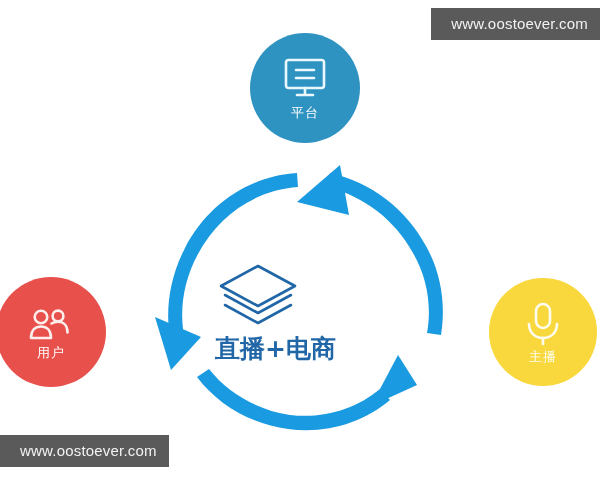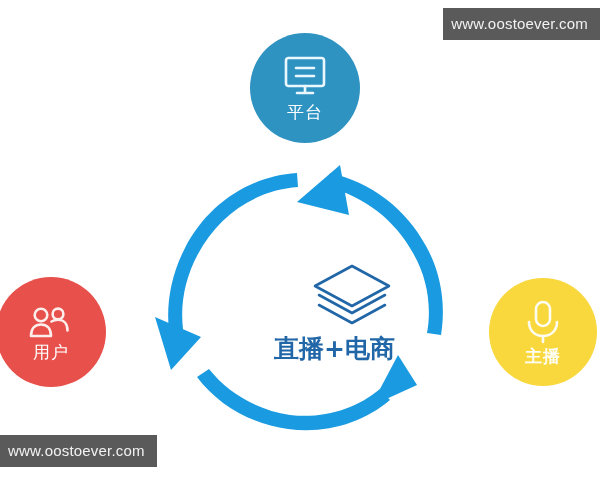--- a/index.html
+++ b/index.html
@@ -18,21 +18,21 @@
 
   
   .watermark {
     position: absolute;
     background: #5a5a5a;
     color: #f2f2f2;
     font-family: "Liberation Sans", "DejaVu Sans", sans-serif;
     font-size: 15px;
     letter-spacing: 0.2px;
     line-height: 1;
-    padding: 8px 12px 9px 8px;
+    padding: 8px 12px 9px 20px;
     white-space: nowrap;
   }
   #wm-top { right: 0px; top: 8px; }
   #wm-bottom { left: 0px; bottom: 13px; }
 
   
   .node {
     position: absolute;
     border-radius: 50%;
     display: flex;
@@ -40,21 +40,21 @@
     align-items: center;
     justify-content: center;
   }
   .node .glyph {
     display: block;
     line-height: 0;
   }
   .node .node-label {
     margin-top: 5px;
     color: #ffffff;
-    font-size: 17px;
+    font-size: 13px;
     line-height: 1;
     letter-spacing: 1px;
     font-family: "DejaVu Sans", "Liberation Sans", sans-serif;
   }
 
   #node-platform {
     width: 110px; height: 110px;
     left: 250px; top: 33px;
     background: #2f93c2;
   }
@@ -65,40 +65,40 @@
     left: -4px; top: 277px;
     background: #e8504b;
   }
   #node-user .node-label { margin-top: 0; }
 
   #node-anchor {
     width: 108px; height: 108px;
     left: 489px; top: 278px;
     background: #f9d83d;
   }
-  #node-anchor .node-label { margin-top: 4px; color: #fdfdf3; font-weight: bold; }
+  #node-anchor .node-label { margin-top: 4px; color: #fdfdf3; }
 
   
   #cycle {
     position: absolute;
     left: 145px;
     top: 165px;
     width: 320px;
     height: 270px;
   }
 
   
   #center-block {
     position: absolute;
     left: 215px;
     top: 262px;
     width: 180px;
     display: flex;
     flex-direction: column;
-    align-items: flex-end;
+    align-items: flex-start;
   }
   #center-label {
     margin-top: 4px;
     font-size: 25px;
     line-height: 1;
     font-weight: bold;
     color: #2167a8;
     font-family: "DejaVu Sans", "Liberation Sans", sans-serif;
     letter-spacing: 0px;
     white-space: nowrap;

